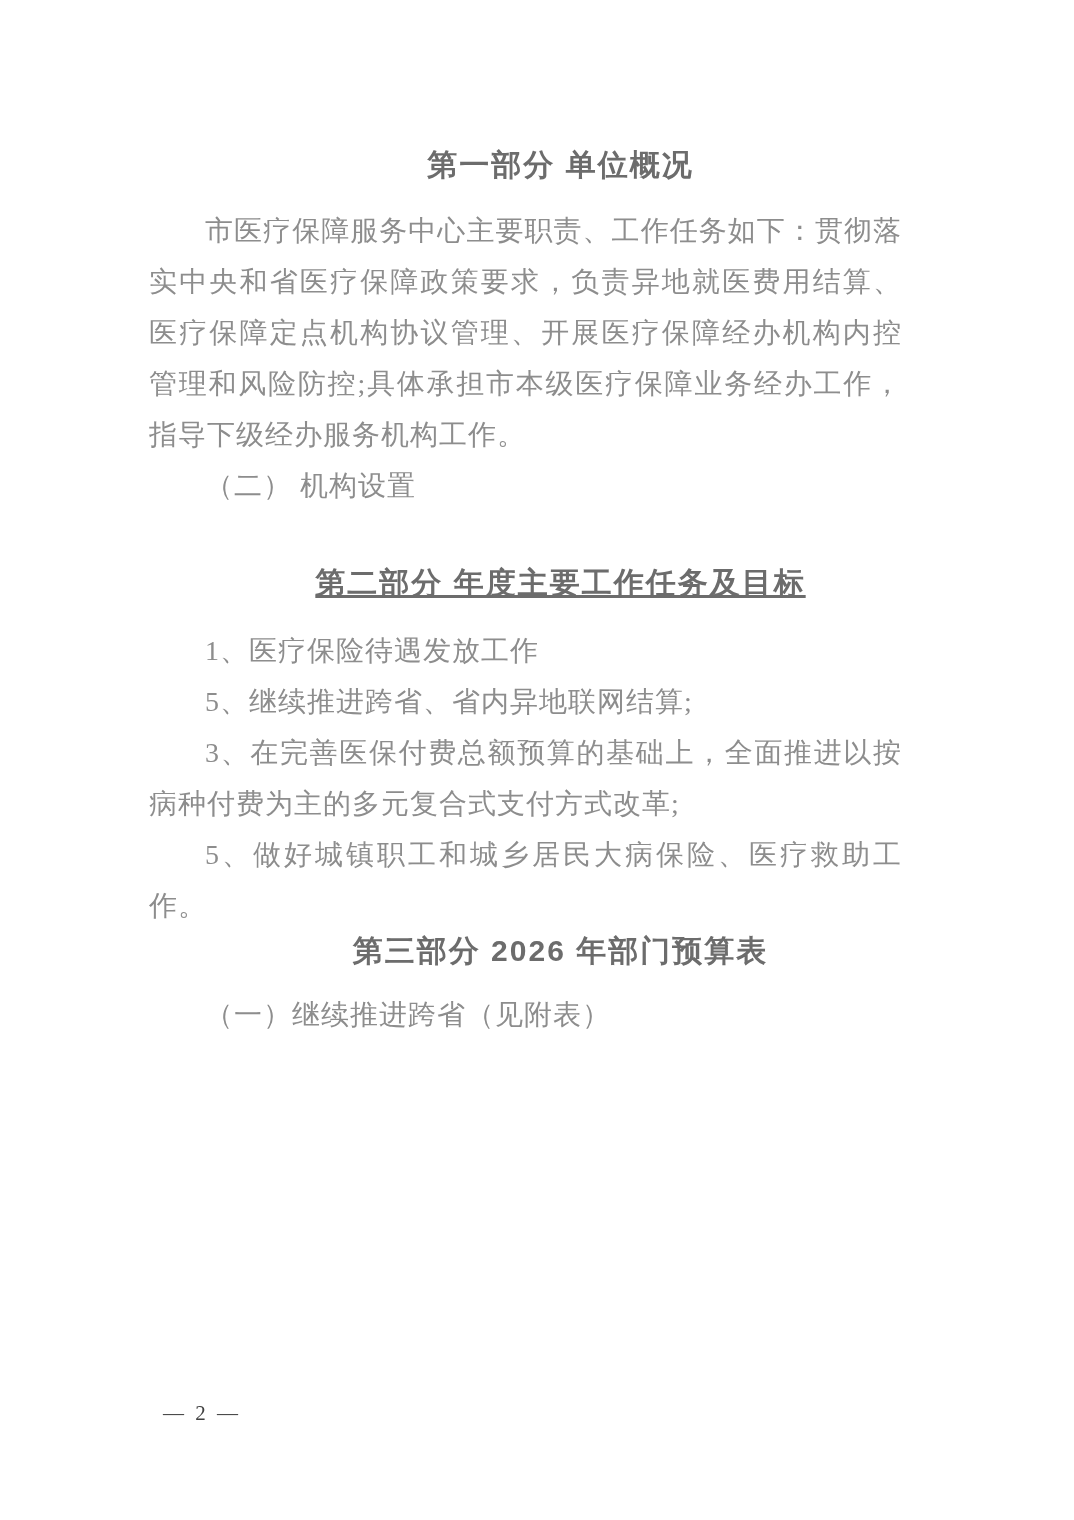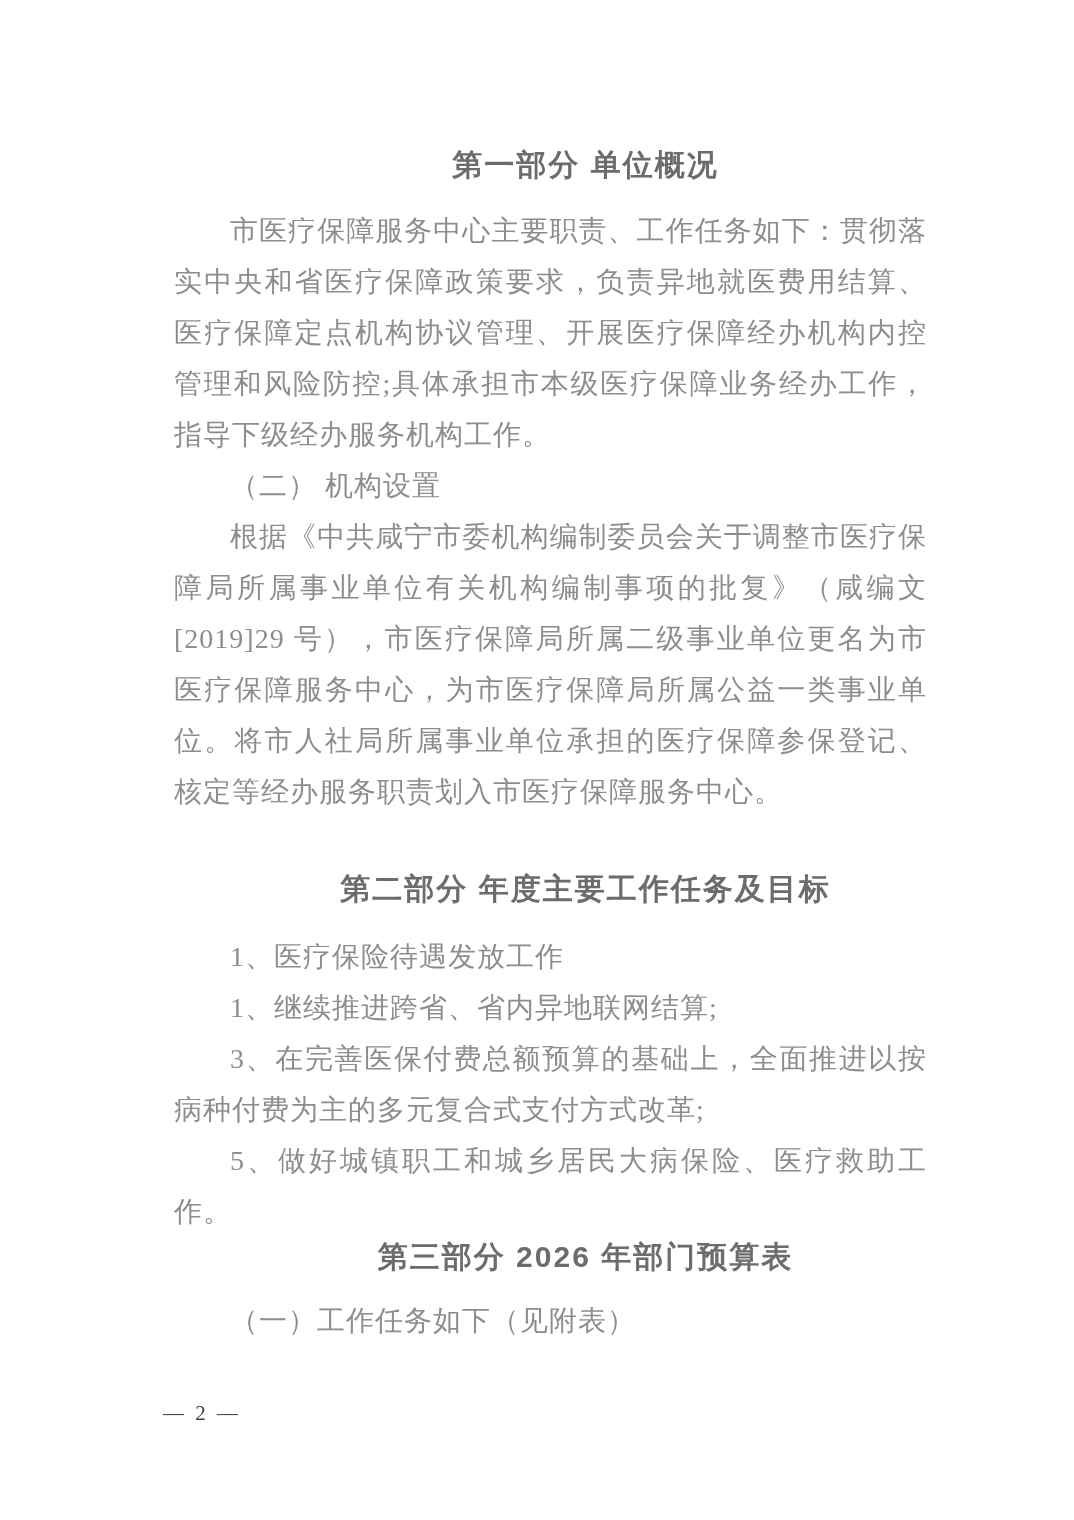--- a/index.html
+++ b/index.html
@@ -10,37 +10,37 @@
   .page {
     position: relative;
     width: 1074px;
     height: 1520px;
     background: #ffffff;
     overflow: hidden;
     font-family: "Liberation Serif", serif;
   }
   .doc {
     position: absolute;
-    left: 174px;
+    left: 149px;
     top: 145px;
     width: 753px;
   }
   .doc-section { margin: 0; }
   .part-title {
     font-family: "Liberation Sans", sans-serif;
     font-weight: 700;
     font-size: 30px;
     line-height: 40px;
     color: #6c6c6c;
     text-align: center;
     letter-spacing: 2px;
     margin: 0 0 20px 0;
     padding-left: 70px; 
   }
-  .doc-section:nth-of-type(2) .part-title { margin-top: 52px; margin-bottom: 22px; }
+  .doc-section:nth-of-type(2) .part-title { margin-top: 52px; margin-bottom: 22px; text-decoration: underline; }
   .doc-section:nth-of-type(3) .part-title { margin-top: 0;  margin-bottom: 18px; }
   .doc p {
     margin: 0;
     font-size: 28px;
     line-height: 51px;
     letter-spacing: 1px;
     color: #8d8d8d;
     font-weight: 400;
   }
   .subheading {
@@ -64,28 +64,27 @@
 </style>
 </head>
 <body>
 
 <div class="page">
   <main class="doc">
       <section class="doc-section">
         <h2 class="part-title">第一部分 单位概况</h2>
         <p class="paragraph">市医疗保障服务中心主要职责、工作任务如下：贯彻落实中央和省医疗保障政策要求，负责异地就医费用结算、医疗保障定点机构协议管理、开展医疗保障经办机构内控管理和风险防控;具体承担市本级医疗保障业务经办工作，指导下级经办服务机构工作。</p>
         <p class="subheading">（二） 机构设置</p>
-        <p class="paragraph">根据《中共咸宁市委机构编制委员会关于调整市医疗保障局所属事业单位有关机构编制事项的批复》（咸编文[2019]29 号），市医疗保障局所属二级事业单位更名为市医疗保障服务中心，为市医疗保障局所属公益一类事业单位。将市人社局所属事业单位承担的医疗保障参保登记、核定等经办服务职责划入市医疗保障服务中心。</p>
       </section>
       <section class="doc-section">
         <h2 class="part-title">第二部分 年度主要工作任务及目标</h2>
         <p class="paragraph">1、医疗保险待遇发放工作</p>
-        <p class="paragraph">1、继续推进跨省、省内异地联网结算;</p>
+        <p class="paragraph">5、继续推进跨省、省内异地联网结算;</p>
         <p class="paragraph">3、在完善医保付费总额预算的基础上，全面推进以按病种付费为主的多元复合式支付方式改革;</p>
         <p class="paragraph">5、做好城镇职工和城乡居民大病保险、医疗救助工作。</p>
       </section>
       <section class="doc-section">
         <h2 class="part-title">第三部分 2026 年部门预算表</h2>
-        <p class="subheading">（一）工作任务如下（见附表）</p>
+        <p class="subheading">（一）继续推进跨省（见附表）</p>
       </section>
     </main>
   <div class="footer-page-number">— 2 —</div>
 </div>
 
 </body></html>

